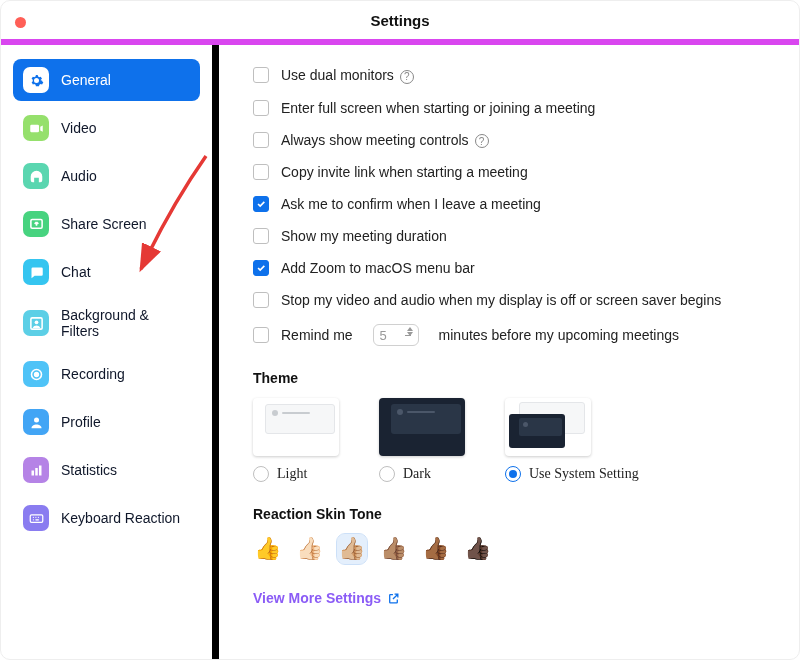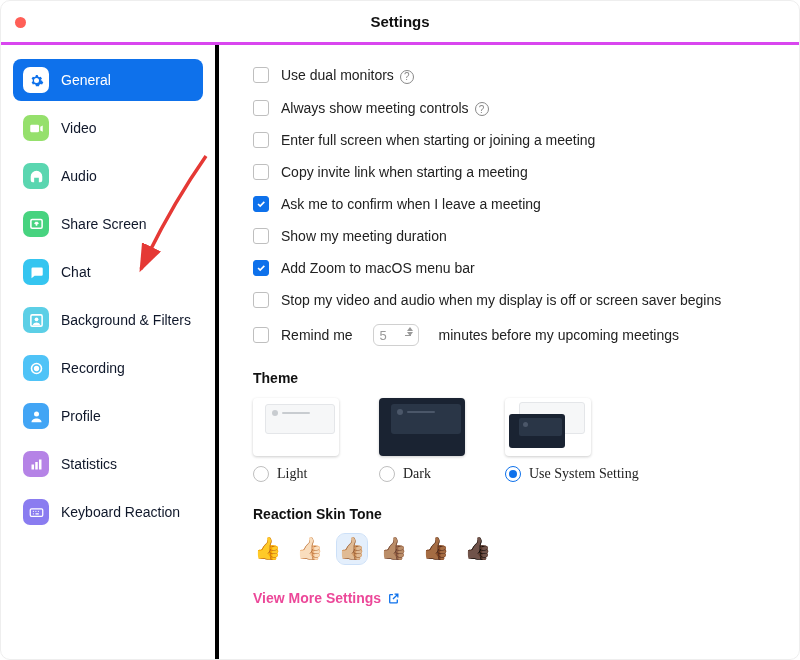--- a/index.html
+++ b/index.html
@@ -11,21 +11,21 @@
     background: #fff;
     width: 800px;
     height: 660px;
     overflow: hidden;
     border: 1px solid #eee;
     border-radius: 10px;
     position: relative;
   }
   .titlebar {
     height: 44px;
-    border-bottom: 3px solid #d946ef;
+    border-bottom: 6px solid #d946ef;
     display: flex;
     align-items: center;
     justify-content: center;
     position: relative;
   }
   .traffic {
     position: absolute;
     left: 14px;
     top: 16px;
     display: flex;
@@ -37,21 +37,21 @@
   }
   .traffic .red { background: #ff5f57; }
   .title {
     font-weight: 700;
     font-size: 15px;
     color: #111;
   }
   .layout { display: flex; height: calc(100% - 44px); }
   .sidebar {
     width: 218px;
-    border-right: 4px solid #000000;
+    border-right: 7px solid #000000;
     padding: 14px 12px;
   }
   .nav-item {
     display: flex;
     align-items: center;
     gap: 12px;
     padding: 8px 10px;
     border-radius: 8px;
     font-size: 14px;
     color: #0f172a;
@@ -278,21 +278,21 @@
     cursor: pointer;
   }
   .skin.sel {
     background: #e4effc;
     outline: 1px solid #cce0f8;
   }
   .view-more {
     display: inline-flex;
     align-items: center;
     gap: 6px;
-    color: #ec4899;
+    color: #8b5cf6;
     font-weight: 600;
     margin-top: 26px;
     cursor: pointer;
     font-size: 14px;
   }
   .arrow-annot {
     position: absolute;
     pointer-events: none;
   }
 </style>
@@ -402,25 +402,25 @@
       </div>
     </div>
   <div class="main">
     <div id="checks">
         <div class="check-row">
           <div class="cb"></div>
           <span>Use dual monitors<span class="help">?</span></span>
         </div>
         <div class="check-row">
           <div class="cb"></div>
+          <span>Enter full screen when starting or joining a meeting</span>
+        </div>
+        <div class="check-row">
+          <div class="cb"></div>
           <span>Always show meeting controls<span class="help">?</span></span>
-        </div>
-        <div class="check-row">
-          <div class="cb"></div>
-          <span>Enter full screen when starting or joining a meeting</span>
         </div>
         <div class="check-row">
           <div class="cb"></div>
           <span>Copy invite link when starting a meeting</span>
         </div>
         <div class="check-row">
           <div class="cb checked">
             <svg viewBox="0 0 24 24" fill="none" stroke="#fff" stroke-width="4">
               <path d="M5 12l5 5L20 7"></path>
             </svg>

